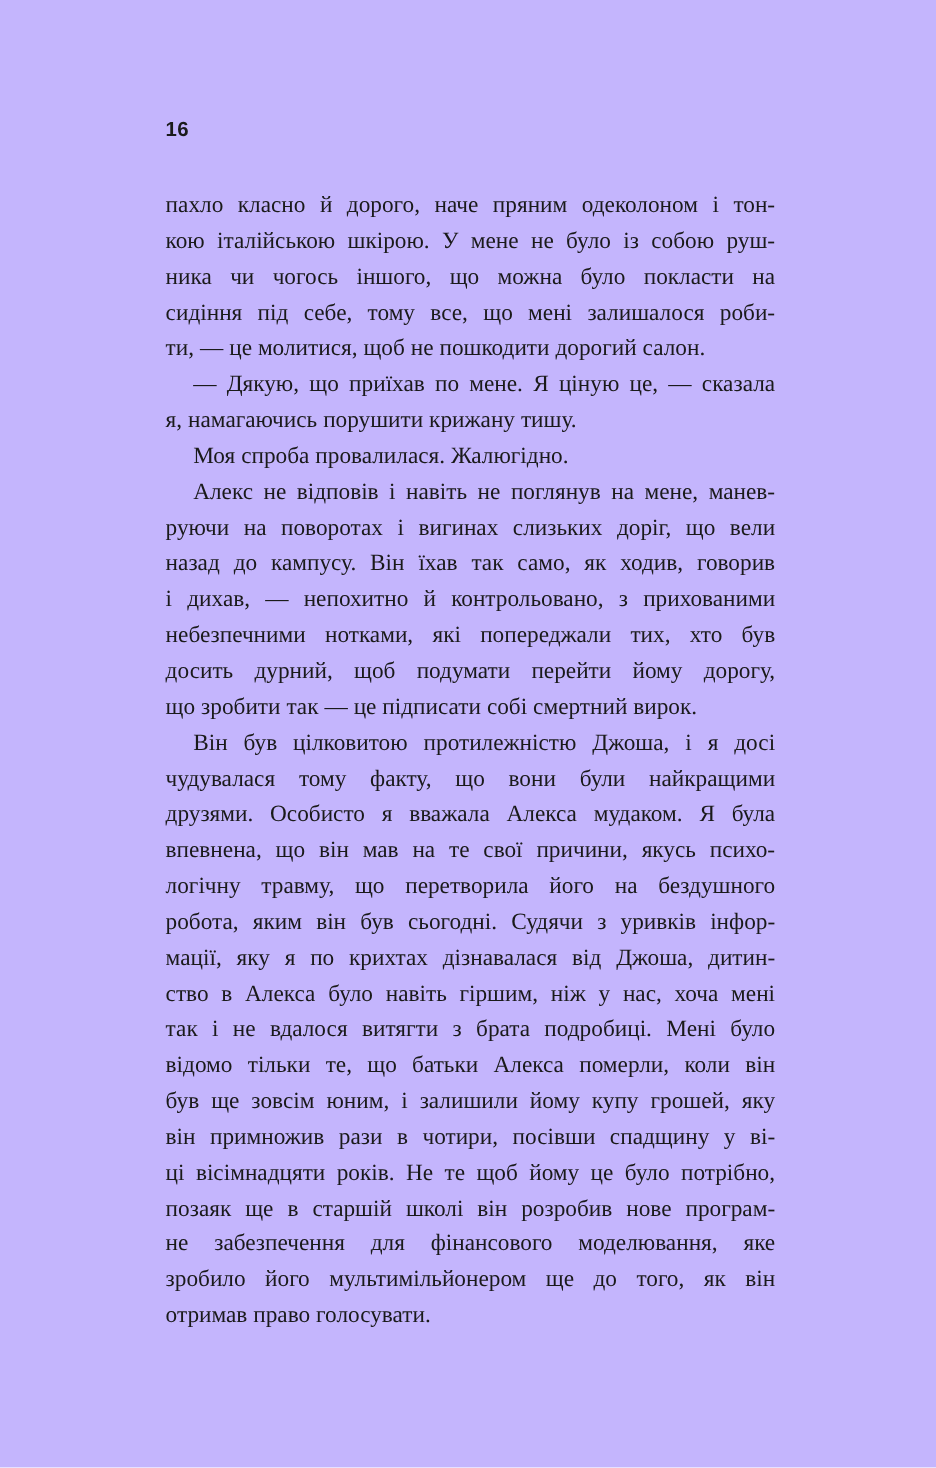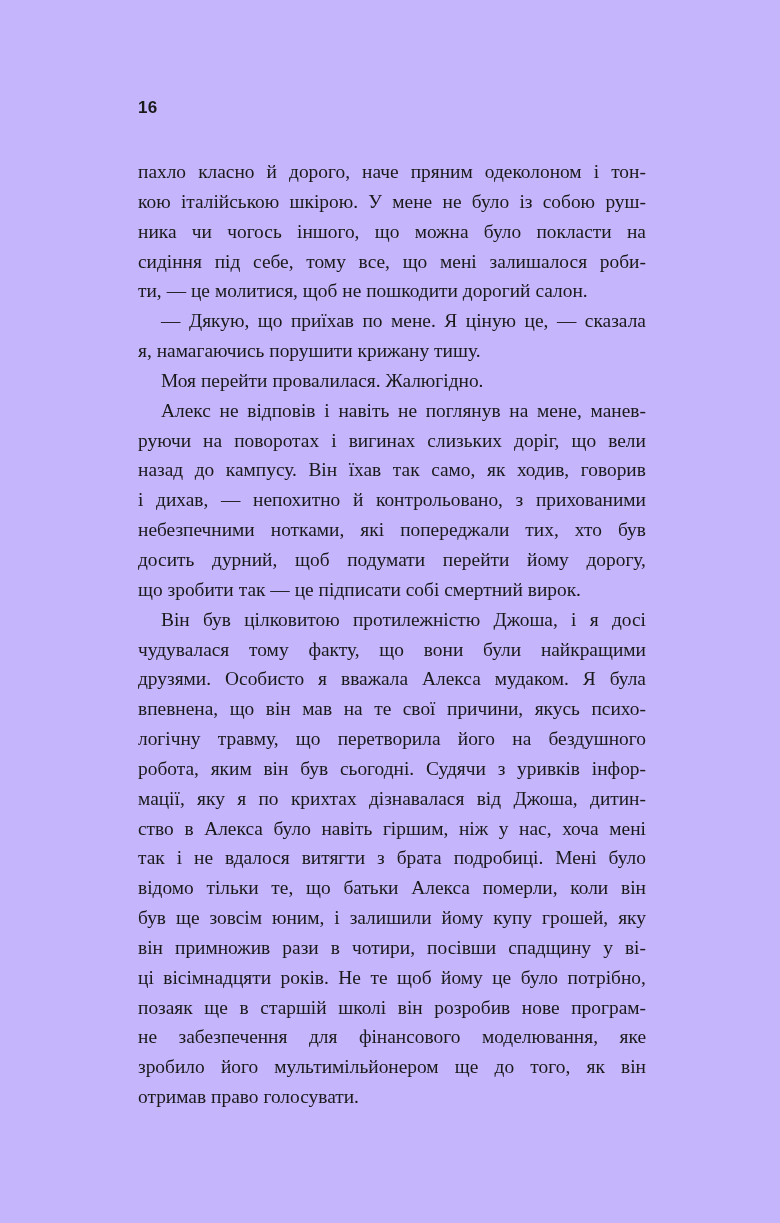--- a/index.html
+++ b/index.html
@@ -80,18 +80,18 @@
 </head>
 <body>
 
 <div class="page">
 
   <div class="folio">16</div>
 
   <div class="textblock" id="body-text-block">
       <p class="para"><span class="line j"><span class="w">пахло</span><span class="w">класно</span><span class="w">й</span><span class="w">дорого,</span><span class="w">наче</span><span class="w">пряним</span><span class="w">одеколоном</span><span class="w">і</span><span class="w">тон-</span></span><span class="line j"><span class="w">кою</span><span class="w">італійською</span><span class="w">шкірою.</span><span class="w">У</span><span class="w">мене</span><span class="w">не</span><span class="w">було</span><span class="w">із</span><span class="w">собою</span><span class="w">руш-</span></span><span class="line j"><span class="w">ника</span><span class="w">чи</span><span class="w">чогось</span><span class="w">іншого,</span><span class="w">що</span><span class="w">можна</span><span class="w">було</span><span class="w">покласти</span><span class="w">на</span></span><span class="line j"><span class="w">сидіння</span><span class="w">під</span><span class="w">себе,</span><span class="w">тому</span><span class="w">все,</span><span class="w">що</span><span class="w">мені</span><span class="w">залишалося</span><span class="w">роби-</span></span><span class="line">ти, — це молитися, щоб не пошкодити дорогий салон.</span></p>
       <p class="para"><span class="line j indent"><span class="w">—</span><span class="w">Дякую,</span><span class="w">що</span><span class="w">приїхав</span><span class="w">по</span><span class="w">мене.</span><span class="w">Я</span><span class="w">ціную</span><span class="w">це,</span><span class="w">—</span><span class="w">сказала</span></span><span class="line">я, намагаючись порушити крижану тишу.</span></p>
-      <p class="para"><span class="line indent">Моя перейти провалилася. Жалюгідно.</span></p>
+      <p class="para"><span class="line indent">Моя спроба провалилася. Жалюгідно.</span></p>
       <p class="para"><span class="line j indent"><span class="w">Алекс</span><span class="w">не</span><span class="w">відповів</span><span class="w">і</span><span class="w">навіть</span><span class="w">не</span><span class="w">поглянув</span><span class="w">на</span><span class="w">мене,</span><span class="w">манев-</span></span><span class="line j"><span class="w">руючи</span><span class="w">на</span><span class="w">поворотах</span><span class="w">і</span><span class="w">вигинах</span><span class="w">слизьких</span><span class="w">доріг,</span><span class="w">що</span><span class="w">вели</span></span><span class="line j"><span class="w">назад</span><span class="w">до</span><span class="w">кампусу.</span><span class="w">Він</span><span class="w">їхав</span><span class="w">так</span><span class="w">само,</span><span class="w">як</span><span class="w">ходив,</span><span class="w">говорив</span></span><span class="line j"><span class="w">і</span><span class="w">дихав,</span><span class="w">—</span><span class="w">непохитно</span><span class="w">й</span><span class="w">контрольовано,</span><span class="w">з</span><span class="w">прихованими</span></span><span class="line j"><span class="w">небезпечними</span><span class="w">нотками,</span><span class="w">які</span><span class="w">попереджали</span><span class="w">тих,</span><span class="w">хто</span><span class="w">був</span></span><span class="line j"><span class="w">досить</span><span class="w">дурний,</span><span class="w">щоб</span><span class="w">подумати</span><span class="w">перейти</span><span class="w">йому</span><span class="w">дорогу,</span></span><span class="line">що зробити так — це підписати собі смертний вирок.</span></p>
       <p class="para"><span class="line j indent"><span class="w">Він</span><span class="w">був</span><span class="w">цілковитою</span><span class="w">протилежністю</span><span class="w">Джоша,</span><span class="w">і</span><span class="w">я</span><span class="w">досі</span></span><span class="line j"><span class="w">чудувалася</span><span class="w">тому</span><span class="w">факту,</span><span class="w">що</span><span class="w">вони</span><span class="w">були</span><span class="w">найкращими</span></span><span class="line j"><span class="w">друзями.</span><span class="w">Особисто</span><span class="w">я</span><span class="w">вважала</span><span class="w">Алекса</span><span class="w">мудаком.</span><span class="w">Я</span><span class="w">була</span></span><span class="line j"><span class="w">впевнена,</span><span class="w">що</span><span class="w">він</span><span class="w">мав</span><span class="w">на</span><span class="w">те</span><span class="w">свої</span><span class="w">причини,</span><span class="w">якусь</span><span class="w">психо-</span></span><span class="line j"><span class="w">логічну</span><span class="w">травму,</span><span class="w">що</span><span class="w">перетворила</span><span class="w">його</span><span class="w">на</span><span class="w">бездушного</span></span><span class="line j"><span class="w">робота,</span><span class="w">яким</span><span class="w">він</span><span class="w">був</span><span class="w">сьогодні.</span><span class="w">Судячи</span><span class="w">з</span><span class="w">уривків</span><span class="w">інфор-</span></span><span class="line j"><span class="w">мації,</span><span class="w">яку</span><span class="w">я</span><span class="w">по</span><span class="w">крихтах</span><span class="w">дізнавалася</span><span class="w">від</span><span class="w">Джоша,</span><span class="w">дитин-</span></span><span class="line j"><span class="w">ство</span><span class="w">в</span><span class="w">Алекса</span><span class="w">було</span><span class="w">навіть</span><span class="w">гіршим,</span><span class="w">ніж</span><span class="w">у</span><span class="w">нас,</span><span class="w">хоча</span><span class="w">мені</span></span><span class="line j"><span class="w">так</span><span class="w">і</span><span class="w">не</span><span class="w">вдалося</span><span class="w">витягти</span><span class="w">з</span><span class="w">брата</span><span class="w">подробиці.</span><span class="w">Мені</span><span class="w">було</span></span><span class="line j"><span class="w">відомо</span><span class="w">тільки</span><span class="w">те,</span><span class="w">що</span><span class="w">батьки</span><span class="w">Алекса</span><span class="w">померли,</span><span class="w">коли</span><span class="w">він</span></span><span class="line j"><span class="w">був</span><span class="w">ще</span><span class="w">зовсім</span><span class="w">юним,</span><span class="w">і</span><span class="w">залишили</span><span class="w">йому</span><span class="w">купу</span><span class="w">грошей,</span><span class="w">яку</span></span><span class="line j"><span class="w">він</span><span class="w">примножив</span><span class="w">рази</span><span class="w">в</span><span class="w">чотири,</span><span class="w">посівши</span><span class="w">спадщину</span><span class="w">у</span><span class="w">ві-</span></span><span class="line j"><span class="w">ці</span><span class="w">вісімнадцяти</span><span class="w">років.</span><span class="w">Не</span><span class="w">те</span><span class="w">щоб</span><span class="w">йому</span><span class="w">це</span><span class="w">було</span><span class="w">потрібно,</span></span><span class="line j"><span class="w">позаяк</span><span class="w">ще</span><span class="w">в</span><span class="w">старшій</span><span class="w">школі</span><span class="w">він</span><span class="w">розробив</span><span class="w">нове</span><span class="w">програм-</span></span><span class="line j"><span class="w">не</span><span class="w">забезпечення</span><span class="w">для</span><span class="w">фінансового</span><span class="w">моделювання,</span><span class="w">яке</span></span><span class="line j"><span class="w">зробило</span><span class="w">його</span><span class="w">мультимільйонером</span><span class="w">ще</span><span class="w">до</span><span class="w">того,</span><span class="w">як</span><span class="w">він</span></span><span class="line">отримав право голосувати.</span></p>
     </div>
 
 </div>
 
 </body></html>

